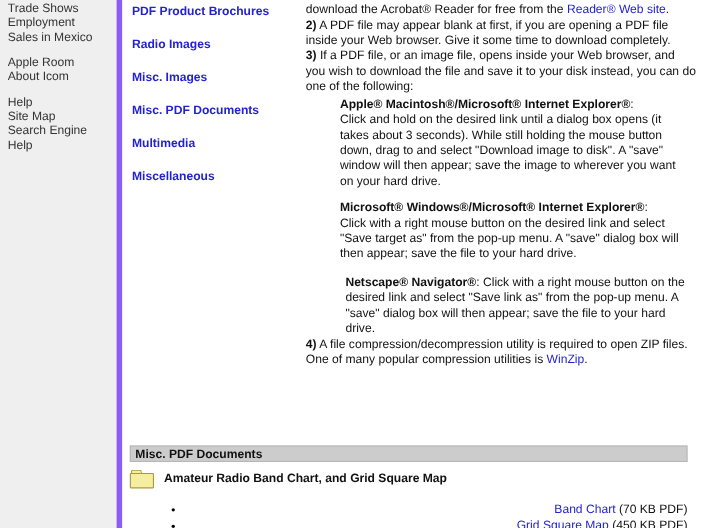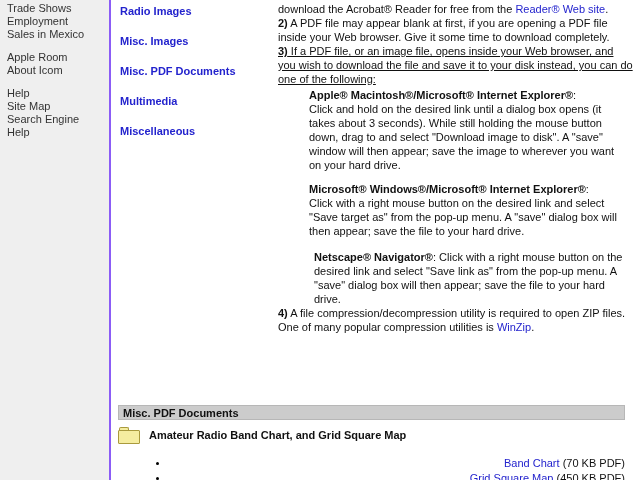--- a/index.html
+++ b/index.html
@@ -14,42 +14,42 @@
     line-height:14px;
     color:#111111;
   }
   a { text-decoration:none; color:#2323cd; cursor:pointer; }
 
   
   #sidebar {
     position:absolute; left:0; top:0;
     width:111px; height:480px;
     background:#efefef;
-    border-right:2px solid #8b5cf6;
+    border-right:5px solid #8b5cf6;
     padding:2px 0 0 7px;
     color:#333333;
   }
   .side-group { margin-bottom:10px; }
   .side-item { display:block; line-height:13px; color:#333333; }
 
   
   #subnav { position:absolute; left:120px; top:5px; width:152px; }
   .subnav-link {
     display:block;
     font-weight:bold;
     color:#2323cd;
     line-height:13px;
     margin-bottom:17px;
   }
 
   
   #main { position:absolute; left:278px; top:2px; width:356px; }
   #main p { margin:0; }
   .p-step2 { margin-top:14px; }
-  .p-step3 { margin-top:13px;text-decoration:underline; }
+  .p-step3 { margin-top:13px; }
   .method { margin-left:31px; width:315px; }
   .method-apple { margin-top:2px; }
   .method-ms { margin-top:10px; }
   .method-ns { margin-top:12px;margin-left:36px; }
   .method-body-block { display:block; }
   .p-step4 { margin-top:9px; }
   b { font-weight:bold; }
 
   
   #bottom { position:absolute; left:118px; top:405px; width:507px; }
@@ -101,20 +101,21 @@
   </div>
   <div class="side-group">
     <span class="side-item">Help</span>
     <span class="side-item">Site Map</span>
     <span class="side-item">Search Engine</span>
     <span class="side-item">Help</span>
   </div>
 </div>
 
 <div id="subnav">
+  <a class="subnav-link">PDF Product Brochures</a>
   <a class="subnav-link">Radio Images</a>
   <a class="subnav-link">Misc. Images</a>
   <a class="subnav-link">Misc. PDF Documents</a>
   <a class="subnav-link">Multimedia</a>
   <a class="subnav-link">Miscellaneous</a>
 </div>
 
 <div id="main">
   <p><span>download the Acrobat® Reader for free from the </span><a>Reader® Web site</a><span>.</span></p>
 

